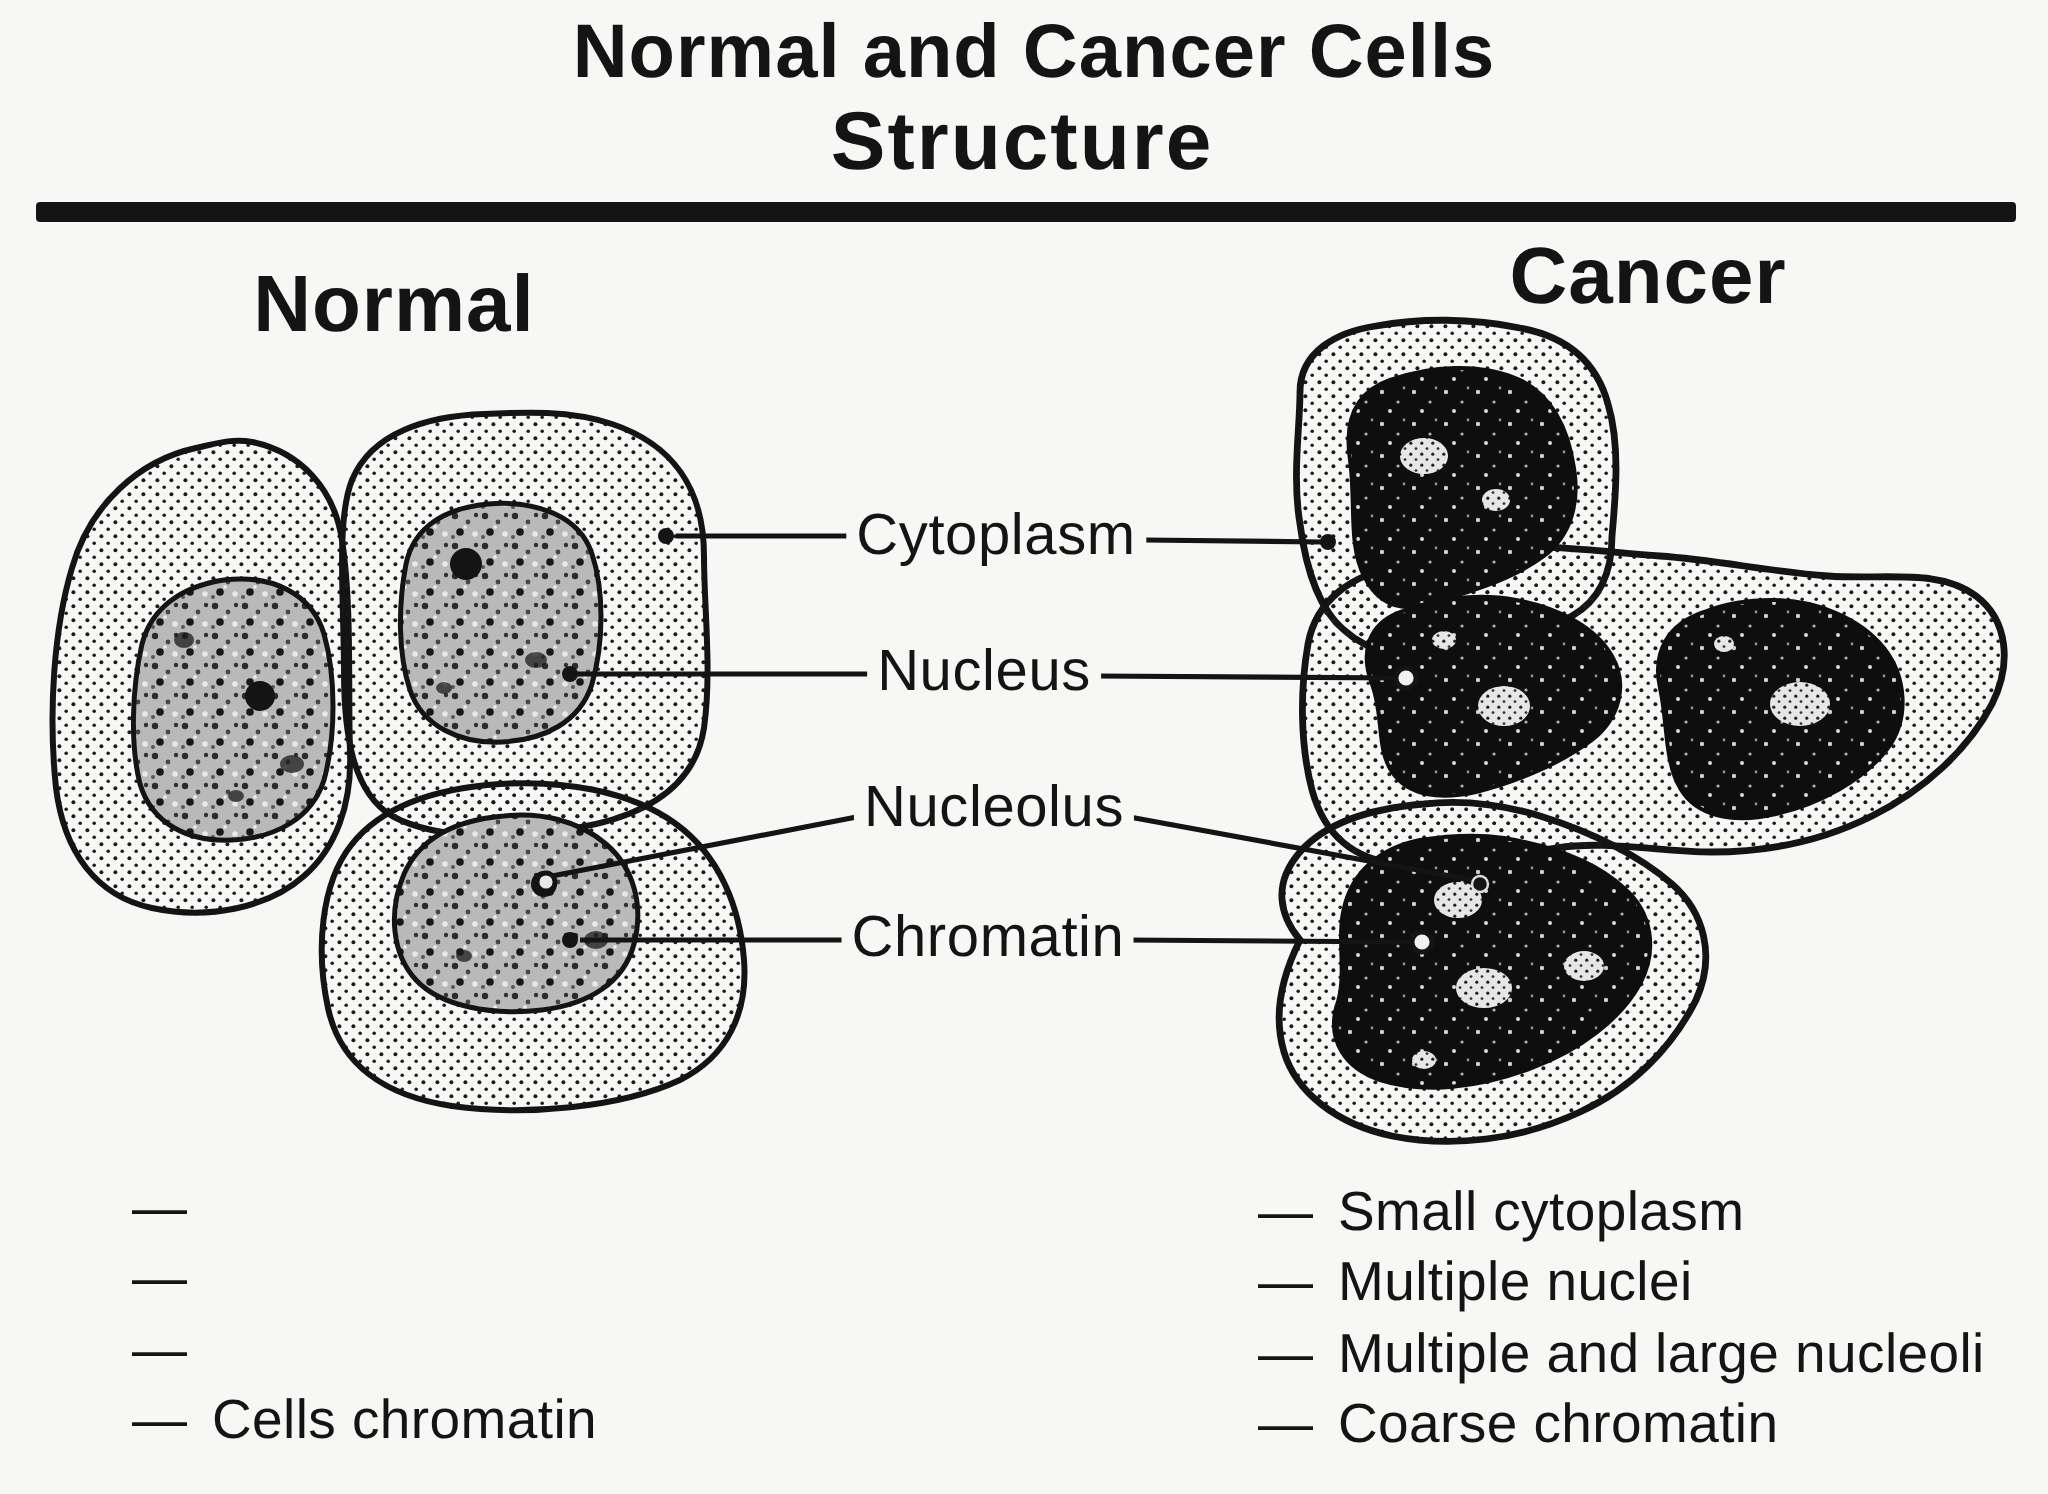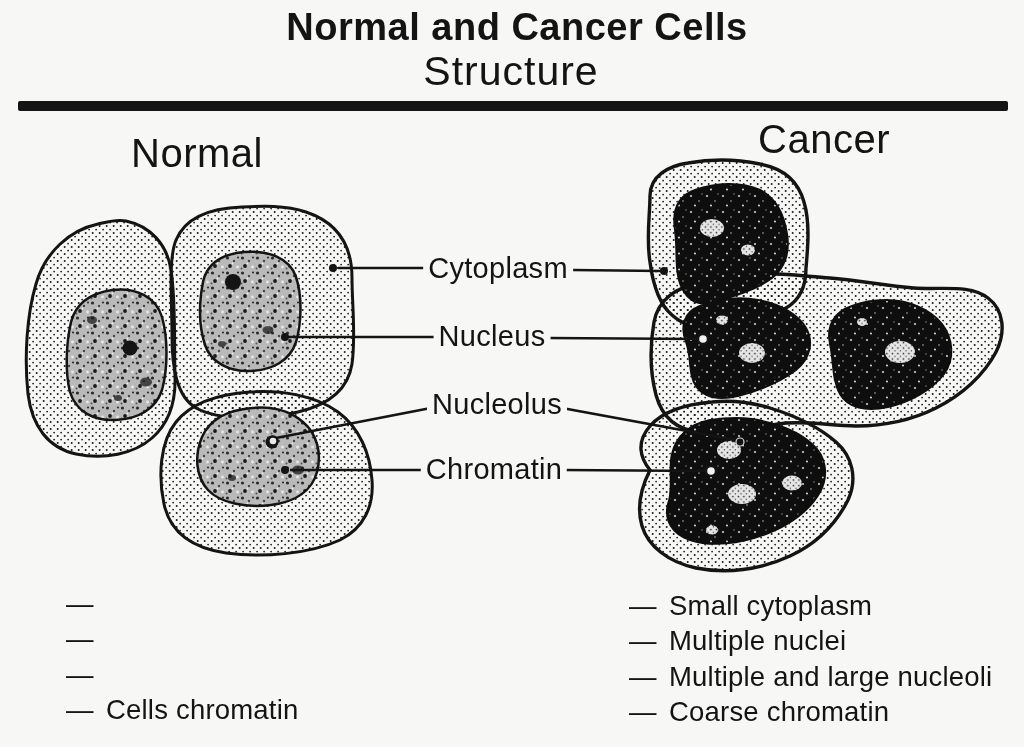--- a/index.html
+++ b/index.html
@@ -16,30 +16,30 @@
   }
   .abs{position:absolute;}
   .center-xy{transform:translate(-50%,-50%);}
   .title-sub{
     top:27px;left:517px;
     font-size:38px;font-weight:bold;letter-spacing:.5px;
     white-space:nowrap;
   }
   .title-main{
     top:71px;left:511px;
-    font-size:41px;font-weight:normal;letter-spacing:1px;
+    font-size:41px;font-weight:bold;letter-spacing:1px;
     white-space:nowrap;
   }
   .rule{
     top:101px;left:18px;width:990px;height:10px;
     background:var(--ink);
     border-radius:2px;
   }
   .col-header{
-    font-size:40px;font-weight:normal;letter-spacing:.5px;white-space:nowrap;
+    font-size:40px;font-weight:bold;letter-spacing:.5px;white-space:nowrap;
   }
   .col-header.left{top:153px;left:197px;}
   .col-header.right{top:139px;left:824px;}
   svg.diagram{position:absolute;top:0;left:0;}
   .part-label{
     font-size:29px;letter-spacing:.3px;white-space:nowrap;
     background:var(--paper);
     padding:1px 5px;
     line-height:1.1;
     text-align:right;

